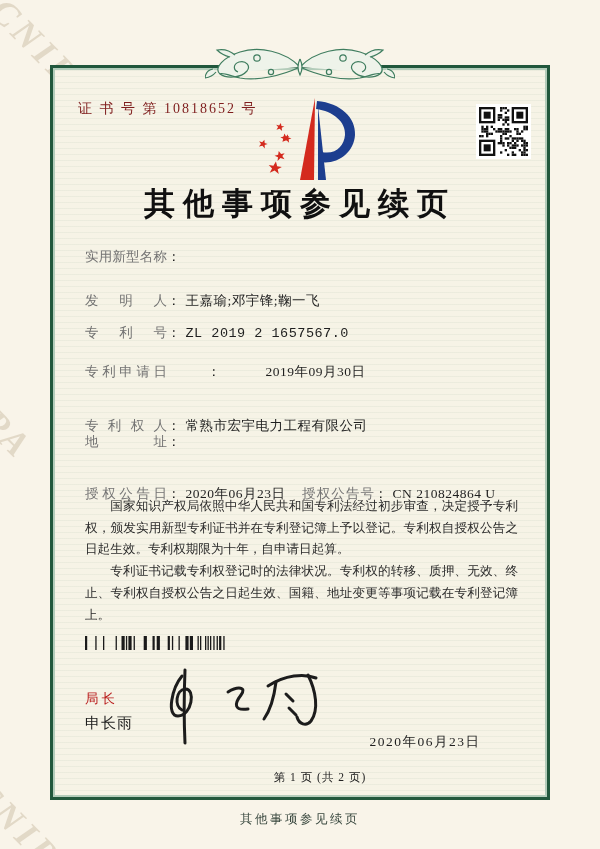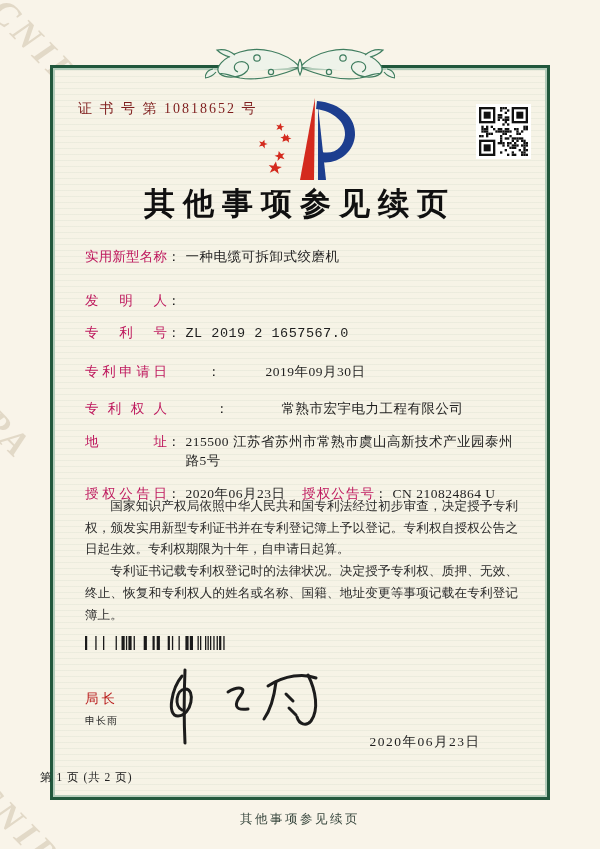--- a/index.html
+++ b/index.html
@@ -28,36 +28,36 @@
   .ornament { position:absolute; left:205px; top:45px; width:190px; height:40px; }
   .cert-no { position:absolute; left:78px; top:100px; font-size:14px; letter-spacing:2px; color:#7f1d1d; }
   .logo { position:absolute; left:243px; top:96px; width:120px; height:88px; }
   .qr { position:absolute; left:476px; top:104px; width:55px; height:55px; background:#fff; padding:3px; }
   .title {
     position:absolute; left:0; right:0; top:183px; text-align:center;
     font-size:31px; font-weight:bold; letter-spacing:8px; color:#101010;
   }
   .fields { position:absolute; left:85px; top:244px; width:432px; font-size:13.5px; }
   .f-row { position:absolute; left:0; display:flex; line-height:19px; width:432px; }
-  .f-label { display:inline-block; width:82px; text-align:justify; text-align-last:justify; color:#be185d; flex:none; }
+  .f-label { display:inline-block; width:82px; text-align:justify; text-align-last:justify; color:#737373; flex:none; }
   .f-colon { flex:none; margin-right:5px; }
   .f-value { letter-spacing:0.5px; }
   .grant-no-group { position:absolute; left:217px; top:0; display:flex; }
   .grant-no-group .f-label { width:72px; }
   .legal {
     position:absolute; left:85px; top:496px; width:433px;
     font-size:12.6px; line-height:21.7px; text-align:justify; color:#2b2b2b;
   }
   .legal p { text-indent:2em; }
   .barcode { position:absolute; left:85px; top:636px; width:158px; height:14px; }
   .sig-title { position:absolute; left:85px; top:690px; font-size:13.5px; letter-spacing:3px; color:#b91c1c; }
-  .sig-name  { position:absolute; left:85px; top:714px; font-size:10px; letter-spacing:1px; color:#1c1c1c; }
+  .sig-name  { position:absolute; left:85px; top:714px; font-size:15px; letter-spacing:1px; color:#1c1c1c; }
   .sig-hand  { position:absolute; left:148px; top:664px; width:190px; height:85px; }
   .sig-date  { position:absolute; left:340px; top:733px; width:170px; text-align:center; font-size:13.5px; letter-spacing:1.5px; }
-  .page-info { position:absolute; left:0; right:0; top:770px; font-size:11.5px; letter-spacing:1px; color:#222;margin-left:40px; }
+  .page-info { position:absolute; left:0; right:0; top:770px; text-align:center; font-size:11.5px; letter-spacing:1px; color:#222;margin-left:40px; }
   .footer-note { position:absolute; left:0; right:0; top:811px; text-align:center; font-size:12.5px; letter-spacing:2.5px; color:#37463d; }
 </style>
 </head>
 <body>
 
 <div class="page">
 
   <div class="watermark" style="left:12px; top:-10px;">CNIPA</div>
   <div class="watermark" style="left:300px; top:83px;">CNIPA</div>
   <div class="watermark" style="left:385px; top:246px;">CNIPA</div>
@@ -219,61 +219,60 @@
       <rect x="2.619047619047619" y="39.285714285714285" width="13.095238095238095" height="13.095238095238095" fill="#fff"></rect>
       <rect x="5.238095238095238" y="41.904761904761905" width="7.857142857142858" height="7.857142857142858" fill="#111"></rect>
     </svg>
 
   <div class="title">其他事项参见续页</div>
 
   <div class="fields">
     <div class="f-row" style="top:3px;">
       <span class="f-label">实用新型名称</span>
         <span class="f-colon">：</span>
-      <span class="f-value">一种电缆可拆卸式绞磨机</span>
     </div>
     <div class="f-row" style="top:47px;">
       <span class="f-label">发明人</span>
         <span class="f-colon">：</span>
+      <span class="f-value">王嘉瑜;邓宇锋;鞠一飞</span>
     </div>
     <div class="f-row" style="top:80px;font-family:Liberation Mono, monospace;">
       <span class="f-label">专利号</span>
         <span class="f-colon">：</span>
       <span class="f-value">ZL 2019 2 1657567.0</span>
     </div>
     <div class="f-row" style="top:118px;gap:40px;">
       <span class="f-label">专利申请日</span>
         <span class="f-colon">：</span>
       <span class="f-value">2019年09月30日</span>
     </div>
-    <div class="f-row" style="top:155px;gap:48px;">
+    <div class="f-row" style="top:172px;">
       <span class="f-label">专利权人</span>
         <span class="f-colon">：</span>
       <span class="f-value">常熟市宏宇电力工程有限公司</span>
     </div>
     <div class="f-row" style="top:188px;">
       <span class="f-label">地址</span>
         <span class="f-colon">：</span>
-      <span class="f-value" style="width:345px;">215500 江苏省苏州市常熟市虞山高新技术产业园泰州路5号</span>
     </div>
     <div class="f-row" style="top:240px;">
       <span class="f-label">授权公告日</span>
         <span class="f-colon">：</span>
       <span class="f-value">2020年06月23日</span>
       <span class="grant-no-group">
         <span class="f-label">授权公告号</span>
           <span class="f-colon">：</span>
         <span class="f-value">CN 210824864 U</span>
       </span>
     </div>
   </div>
 
   <div class="legal">
     <p>国家知识产权局依照中华人民共和国专利法经过初步审查，决定授予专利权，颁发实用新型专利证书并在专利登记簿上予以登记。专利权自授权公告之日起生效。专利权期限为十年，自申请日起算。</p>
-    <p>专利证书记载专利权登记时的法律状况。决定授予专利权、质押、无效、终止、恢复和专利权人的姓名或名称、国籍、地址变更等事项记载在专利登记簿上。</p>
+    <p>专利证书记载专利权登记时的法律状况。专利权的转移、质押、无效、终止、专利权自授权公告之日起生效、国籍、地址变更等事项记载在专利登记簿上。</p>
   </div>
 
   <svg id="barcode-svg" class="barcode" viewBox="0 0 158 14" preserveAspectRatio="none">
       <rect x="0" y="0" width="2.2" height="14" fill="#1a1a1a"></rect>
       <rect x="10.3" y="0" width="1.3" height="14" fill="#1a1a1a"></rect>
       <rect x="18" y="0" width="1.3" height="14" fill="#1a1a1a"></rect>
       <rect x="30.599999999999998" y="0" width="1.3" height="14" fill="#1a1a1a"></rect>
       <rect x="36.49999999999999" y="0" width="3.2" height="14" fill="#1a1a1a"></rect>
       <rect x="40.89999999999999" y="0" width="1.3" height="14" fill="#1a1a1a"></rect>
       <rect x="43.39999999999999" y="0" width="3.2" height="14" fill="#1a1a1a"></rect>

